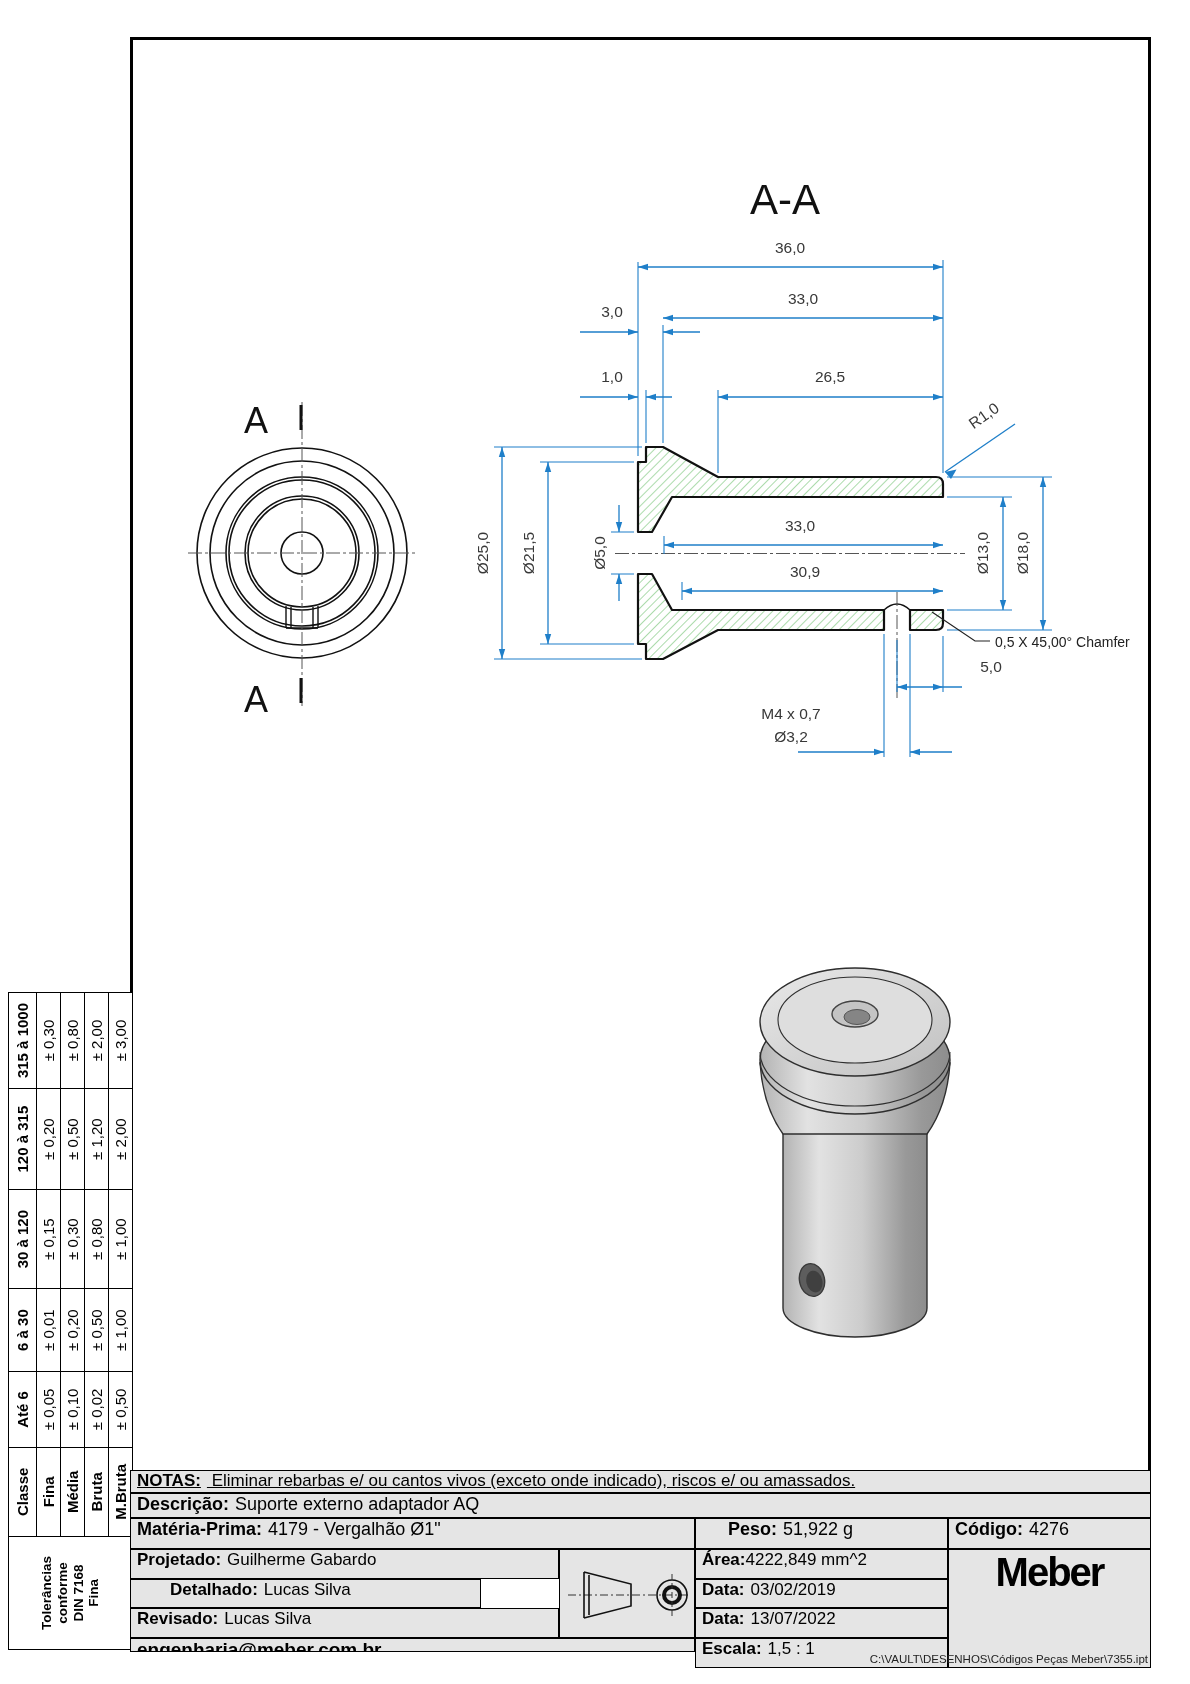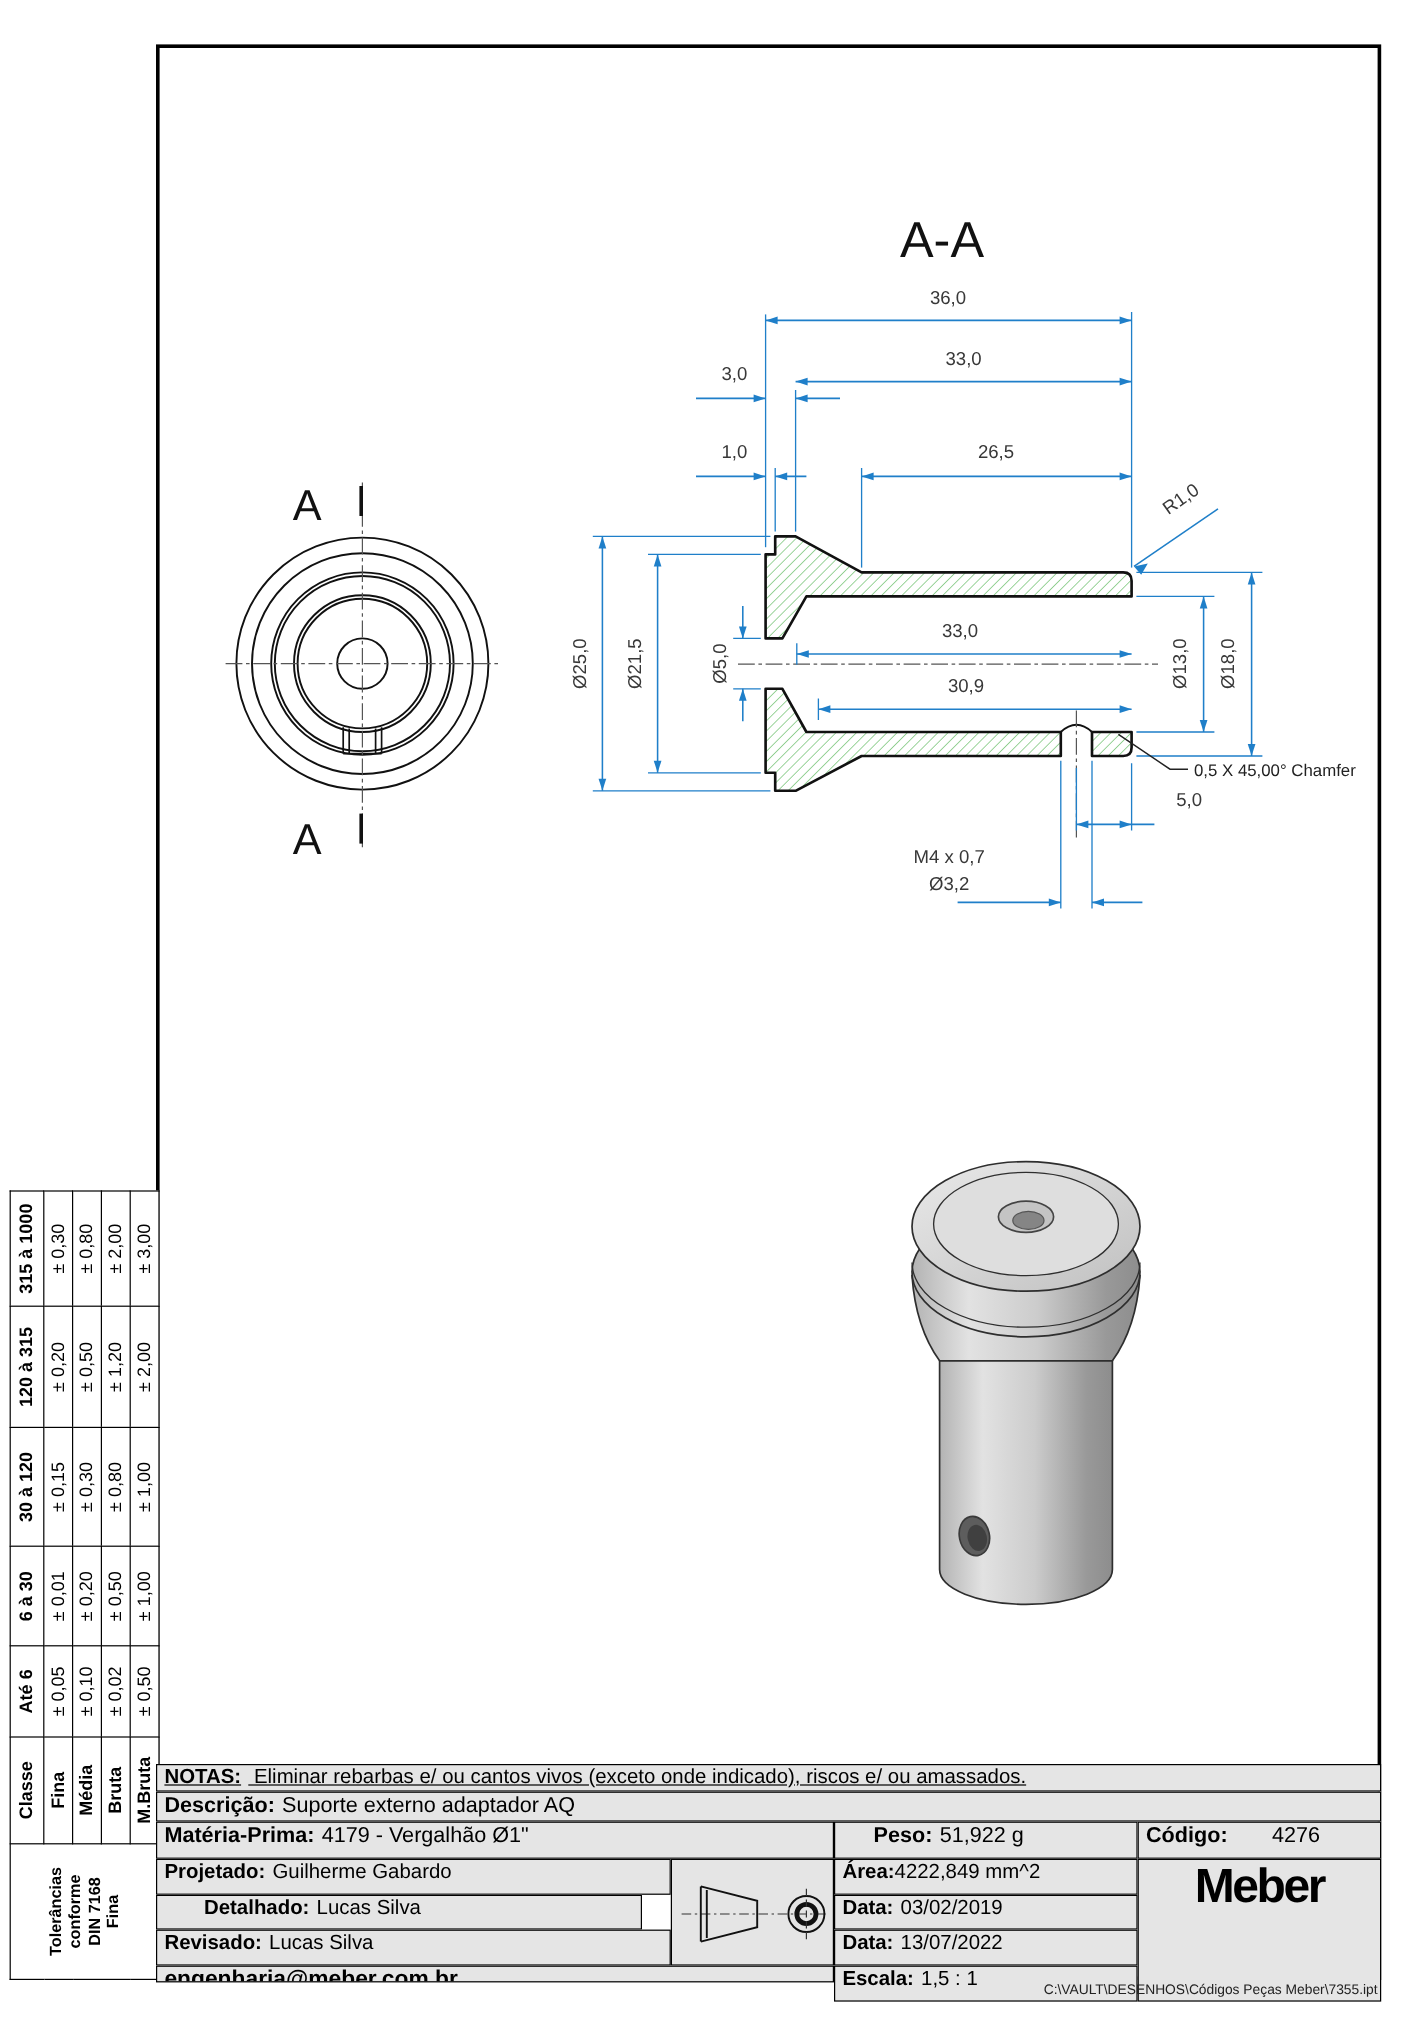--- a/index.html
+++ b/index.html
@@ -274,21 +274,21 @@
       <span>Suporte externo adaptador AQ</span>
     </div>
     <div class="tb-cell" style="left:0;top:48px;width:565px;height:31px;font-size:18px;">
       <span class="tb-label">Matéria-Prima:</span>
       <span>4179 - Vergalhão Ø1"</span>
     </div>
     <div class="tb-cell" style="left:565px;top:48px;width:253px;height:31px;font-size:18px;padding-left:32px;">
       <span class="tb-label">Peso:</span>
       <span>51,922 g</span>
     </div>
-    <div class="tb-cell" style="left:818px;top:48px;width:203px;height:31px;font-size:18px;gap:31px;">
+    <div class="tb-cell" style="left:818px;top:48px;width:203px;height:31px;font-size:18px;">
       <span class="tb-label">Código:</span>
       <span>4276</span>
     </div>
     <div class="tb-cell" style="left:0;top:79px;width:429px;height:30px;">
       <span class="tb-label">Projetado:</span>
       <span>Guilherme Gabardo</span>
     </div>
     <div class="tb-cell" style="left:429px;top:79px;width:136px;height:89px;padding:0;">
       <svg width="136" height="89" viewBox="0 0 136 89" style="position:static;">
         <path d="M8,45 L130,45" stroke="#333" stroke-width="1" stroke-dasharray="8 3 2 3" fill="none"></path>
@@ -298,21 +298,21 @@
         <path d="M112,24 L112,66" stroke="#333" stroke-width="1" stroke-dasharray="6 3" fill="none"></path>
       </svg>
     </div>
     <div class="tb-cell" style="left:565px;top:79px;width:253px;height:30px;">
       <span class="tb-label" style="margin-right:0;">Área:</span>
       <span>4222,849 mm^2</span>
     </div>
     <div class="tb-cell tb-logo" style="left:818px;top:79px;width:203px;height:119px;">
       <span>Meber</span>
     </div>
-    <div class="tb-cell" style="left:0;top:109px;width:405px;height:29px;padding-left:39px;">
+    <div class="tb-cell" style="left:0;top:109px;width:351px;height:29px;padding-left:39px;">
       <span class="tb-label">Detalhado:</span>
       <span>Lucas Silva</span>
     </div>
     <div class="tb-cell" style="left:565px;top:109px;width:253px;height:29px;">
       <span class="tb-label">Data:</span>
       <span>03/02/2019</span>
     </div>
     <div class="tb-cell" style="left:0;top:138px;width:429px;height:30px;">
       <span class="tb-label">Revisado:</span>
       <span>Lucas Silva</span>

